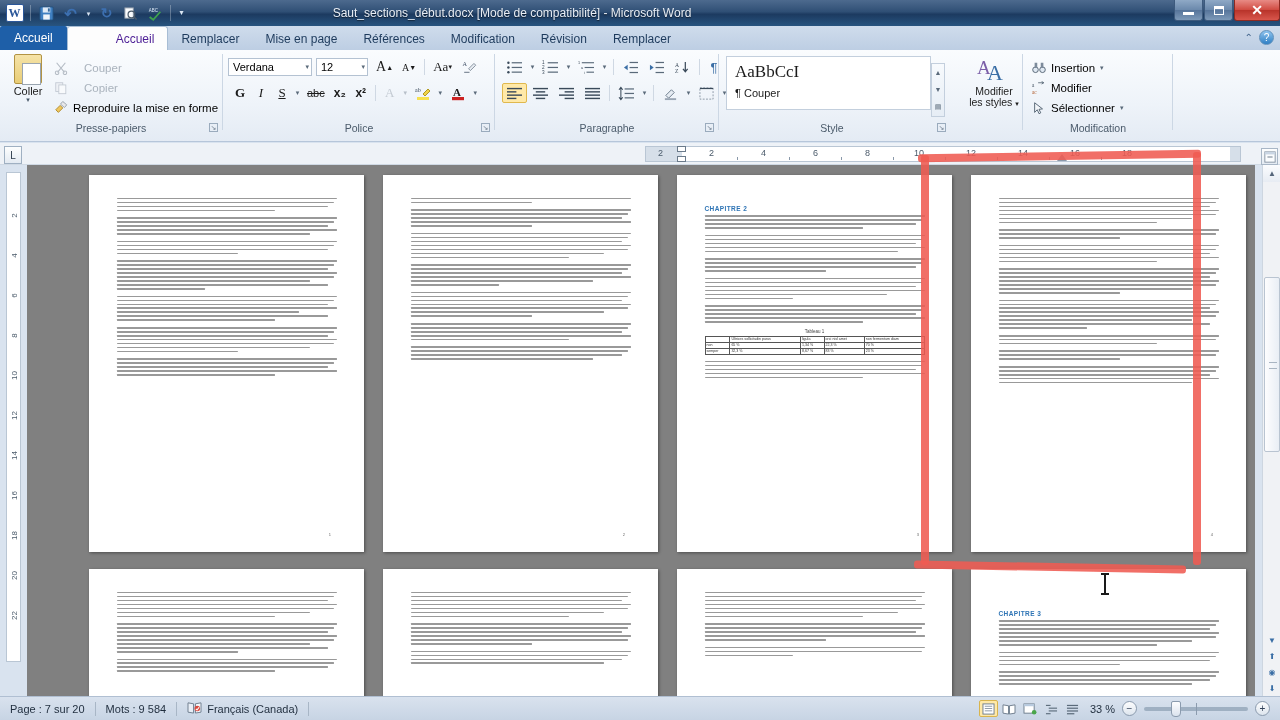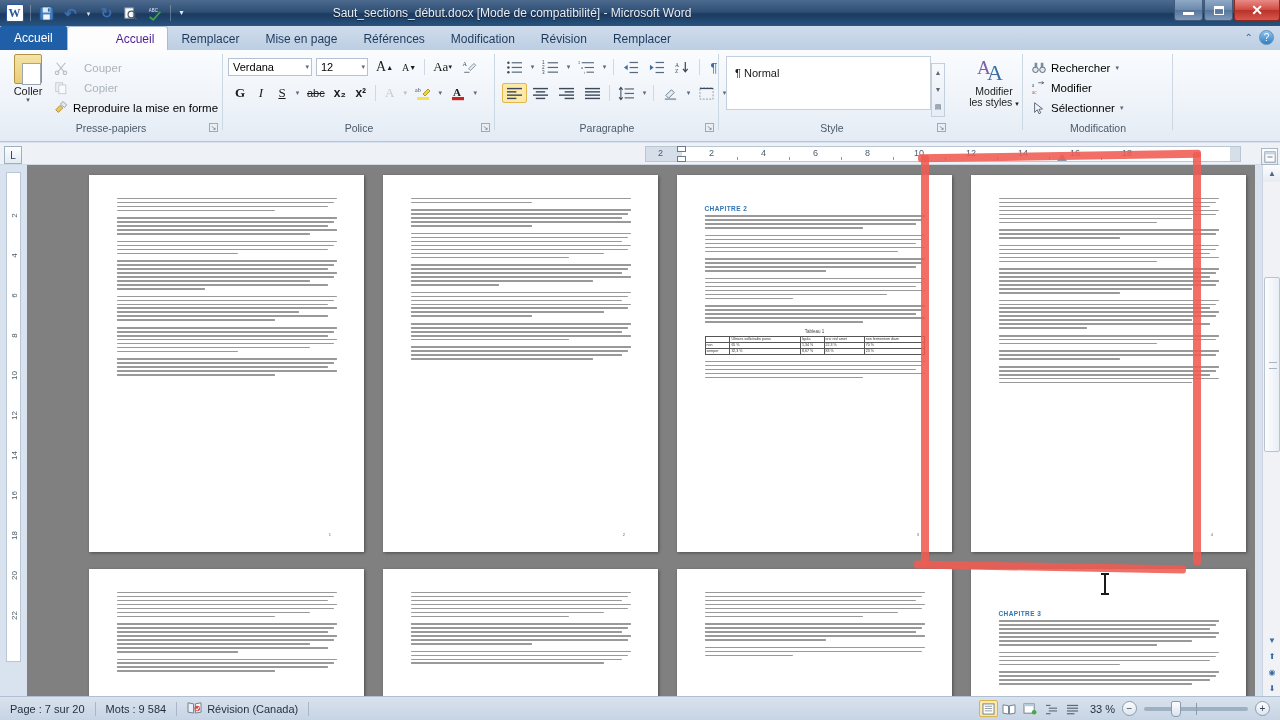--- a/index.html
+++ b/index.html
@@ -599,21 +599,22 @@
         </div>
     </div>
     <div class="glabel">Paragraphe</div>
     <div class="dlg">↘</div>
   </div>
   <div class="gsep" style="left:718px;"></div>
 
   <div class="rgroup" style="left:722px; width:300px;">
     <div class="stylebox">
       <div class="styletile">
-        <div class="sm">¶ Normal</div>
+        <div class="big">AaBbCcI</div>
+        <div class="sm">¶ Couper</div>
       </div>
       <div class="spin">
         <span>▲</span>
         <span>▼</span>
         <span>▤</span>
       </div>
     </div>
     <div style="position:absolute;left:245px;top:4px;width:54px;text-align:center;">
       <svg width="34" height="30" viewBox="0 0 34 30">
         <text x="0" y="20" font-size="19" font-family="serif" fill="#7b5fa8">A</text>
@@ -634,21 +635,21 @@
     <div style="position:absolute;left:8px;top:8px;">
       <div class="cbitem">
         <span class="mini-ico">
           <svg width="14" height="14" viewBox="0 0 16 16">
               <circle cx="4" cy="10" r="3.2" fill="#dfe8f2" stroke="#4a5a6a"></circle>
               <circle cx="12" cy="10" r="3.2" fill="#dfe8f2" stroke="#4a5a6a"></circle>
               <rect x="3" y="2" width="3" height="6" fill="#7d8b9b"></rect>
               <rect x="10" y="2" width="3" height="6" fill="#7d8b9b"></rect>
             </svg>
         </span>
-        <span>Rechercher</span>
+        <span>Insertion</span>
         <span style="font-size:7px;color:#5a6a7a">▾</span>
       </div>
       <div class="cbitem">
         <span class="mini-ico">
           <svg width="14" height="14" viewBox="0 0 16 16">
               <text x="0" y="7" font-size="6" fill="#3a4a5a" font-family="serif">a</text>
               <text x="0" y="15" font-size="6" fill="#b05a2a" font-family="serif">ac</text>
               <path d="M7 2 L13 2 M11 0.5 L13.5 2 L11 3.5" stroke="#4a5a6a" stroke-width="0.9" fill="none"></path>
             </svg>
         </span>
@@ -1115,21 +1116,21 @@
   <div class="sb-sep"></div>
   <div class="sb-item">
     <span>
       <svg width="15" height="13" viewBox="0 0 16 14">
           <path d="M1 2 L7 3 L7 13 L1 12 Z" fill="#e8eef6" stroke="#6a7a8a"></path>
           <path d="M15 2 L9 3 L9 13 L15 12 Z" fill="#f5f8fb" stroke="#6a7a8a"></path>
           <circle cx="11" cy="8" r="3" fill="#d94a3f"></circle>
           <path d="M9.5 8.5 L10.7 9.7 L13 6.7" stroke="#fff" stroke-width="1.2" fill="none"></path>
         </svg>
     </span>
-    <span>Révision (Canada)</span>
+    <span>Français (Canada)</span>
   </div>
   <div class="sb-sep"></div>
 
   <div style="flex:1"></div>
 
   <div style="display:flex;align-items:center;gap:2px;padding-right:8px;">
     <div class="viewbtn sel">
       <svg width="13" height="12" viewBox="0 0 14 13">
           <rect x="1" y="1" width="12" height="11" fill="#fff" stroke="#6a7a8a"></rect>
           <rect x="3" y="3" width="8" height="1" fill="#8a96a4"></rect>

